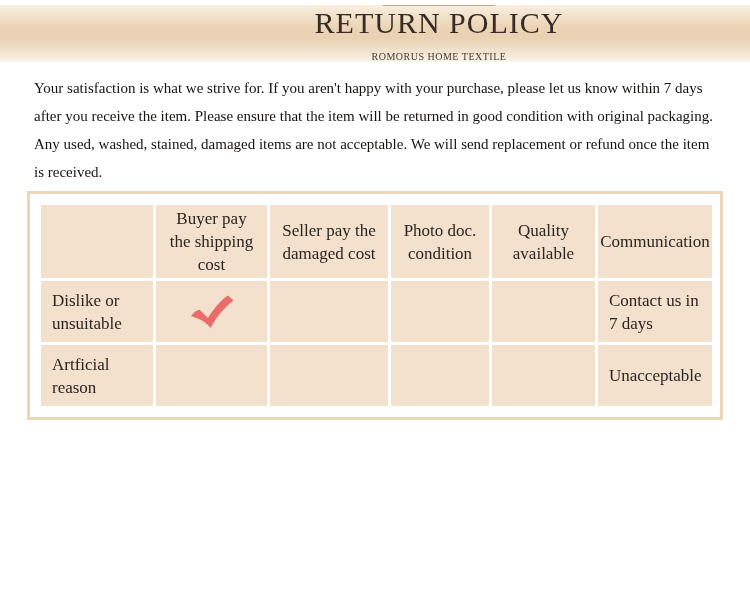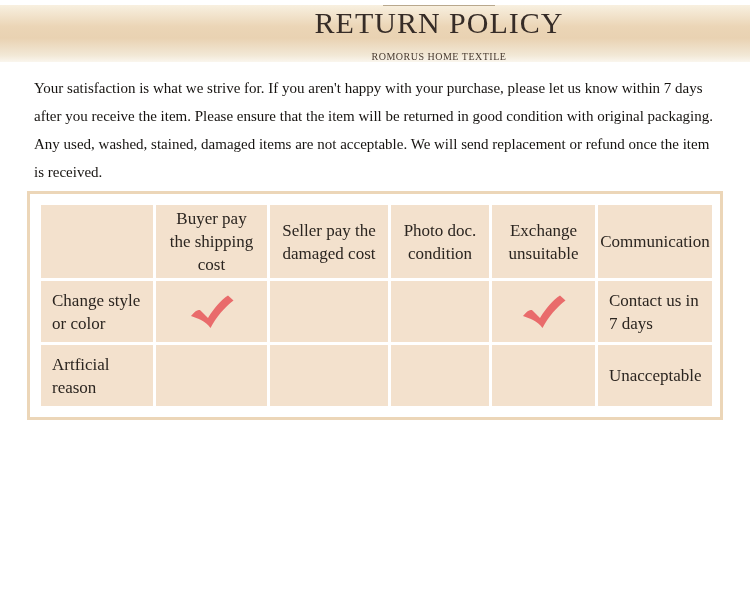--- a/index.html
+++ b/index.html
@@ -77,35 +77,33 @@
       <col style="width:98px">
         <col style="width:103px">
         <col style="width:114px">
     </colgroup>
     <thead>
       <tr>
           <th></th>
           <th>Buyer pay the shipping cost</th>
           <th>Seller pay the damaged cost</th>
           <th>Photo doc. condition</th>
-          <th>Exchange unsuitable</th>
+          <th>Quality available</th>
           <th>Communication</th>
         </tr>
     </thead>
     <tbody>
         <tr>
-          <th class="rowlabel">Change style or color</th>
+          <th class="rowlabel">Dislike or unsuitable</th>
           <td><svg class="check" width="46" height="35" viewBox="0 0 46 35">
               <path d="M2 22 C6 17 9 15 11.5 16.5 L19 24 C25 14 32 6 39 1.5 L44.5 6.5 C36 13 27 23 21.5 34 C16.5 27 9 24.5 2 22 Z" fill="#e96b6b"></path>
             </svg></td>
           <td></td>
           <td></td>
-          <td><svg class="check" width="46" height="35" viewBox="0 0 46 35">
-              <path d="M2 22 C6 17 9 15 11.5 16.5 L19 24 C25 14 32 6 39 1.5 L44.5 6.5 C36 13 27 23 21.5 34 C16.5 27 9 24.5 2 22 Z" fill="#e96b6b"></path>
-            </svg></td>
+          <td></td>
           <td class="comm">Contact us in 7 days</td>
         </tr>
         <tr>
           <th class="rowlabel">Artficial reason</th>
           <td></td>
           <td></td>
           <td></td>
           <td></td>
           <td class="comm">Unacceptable</td>
         </tr>

